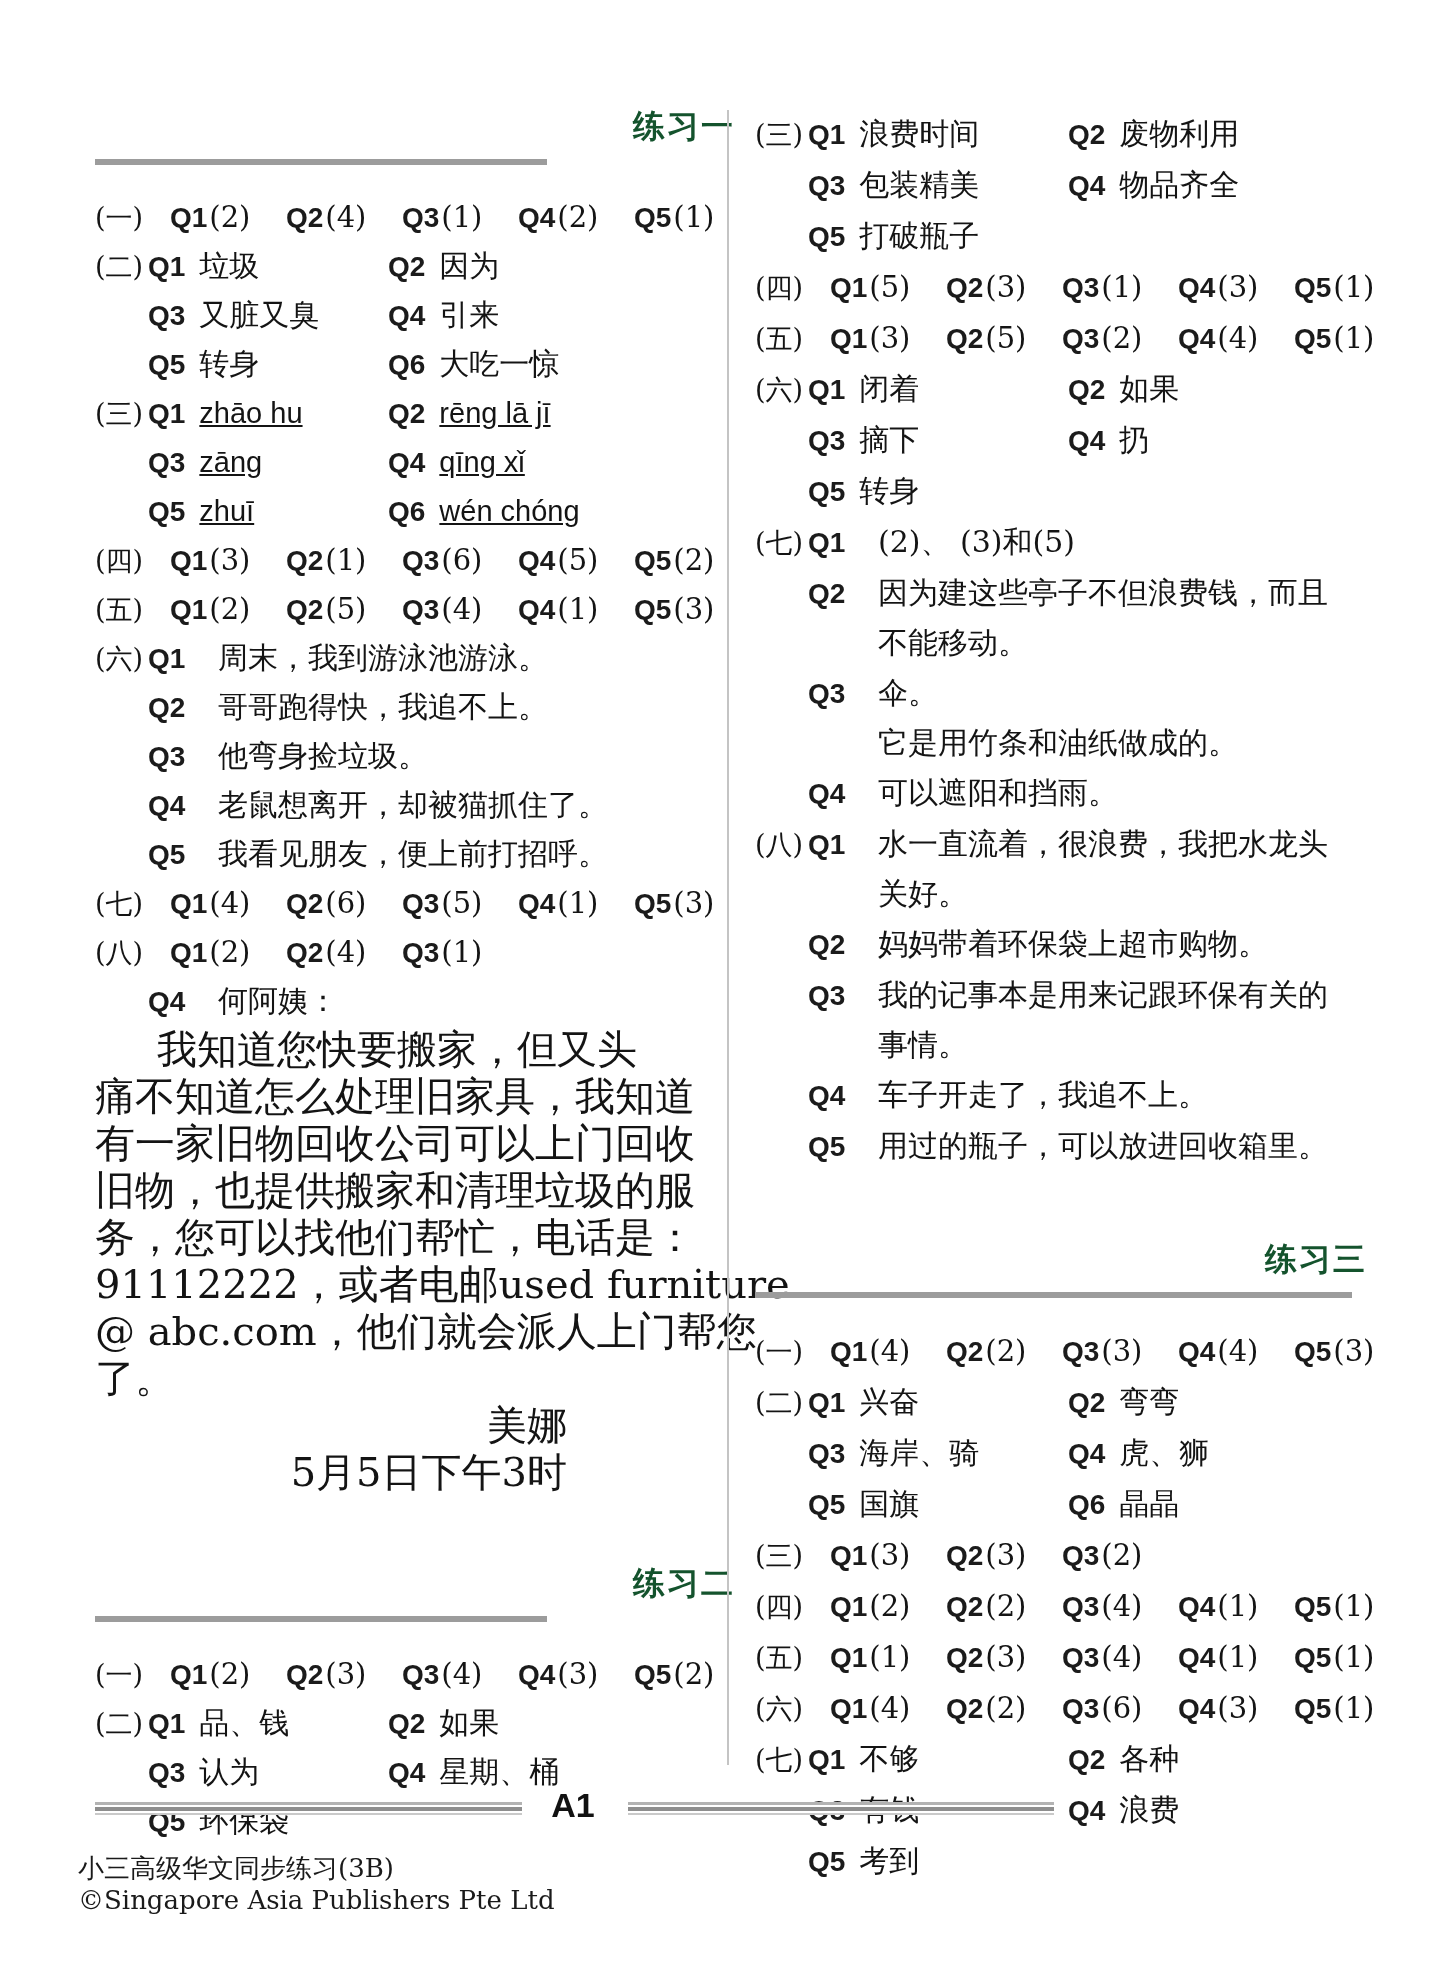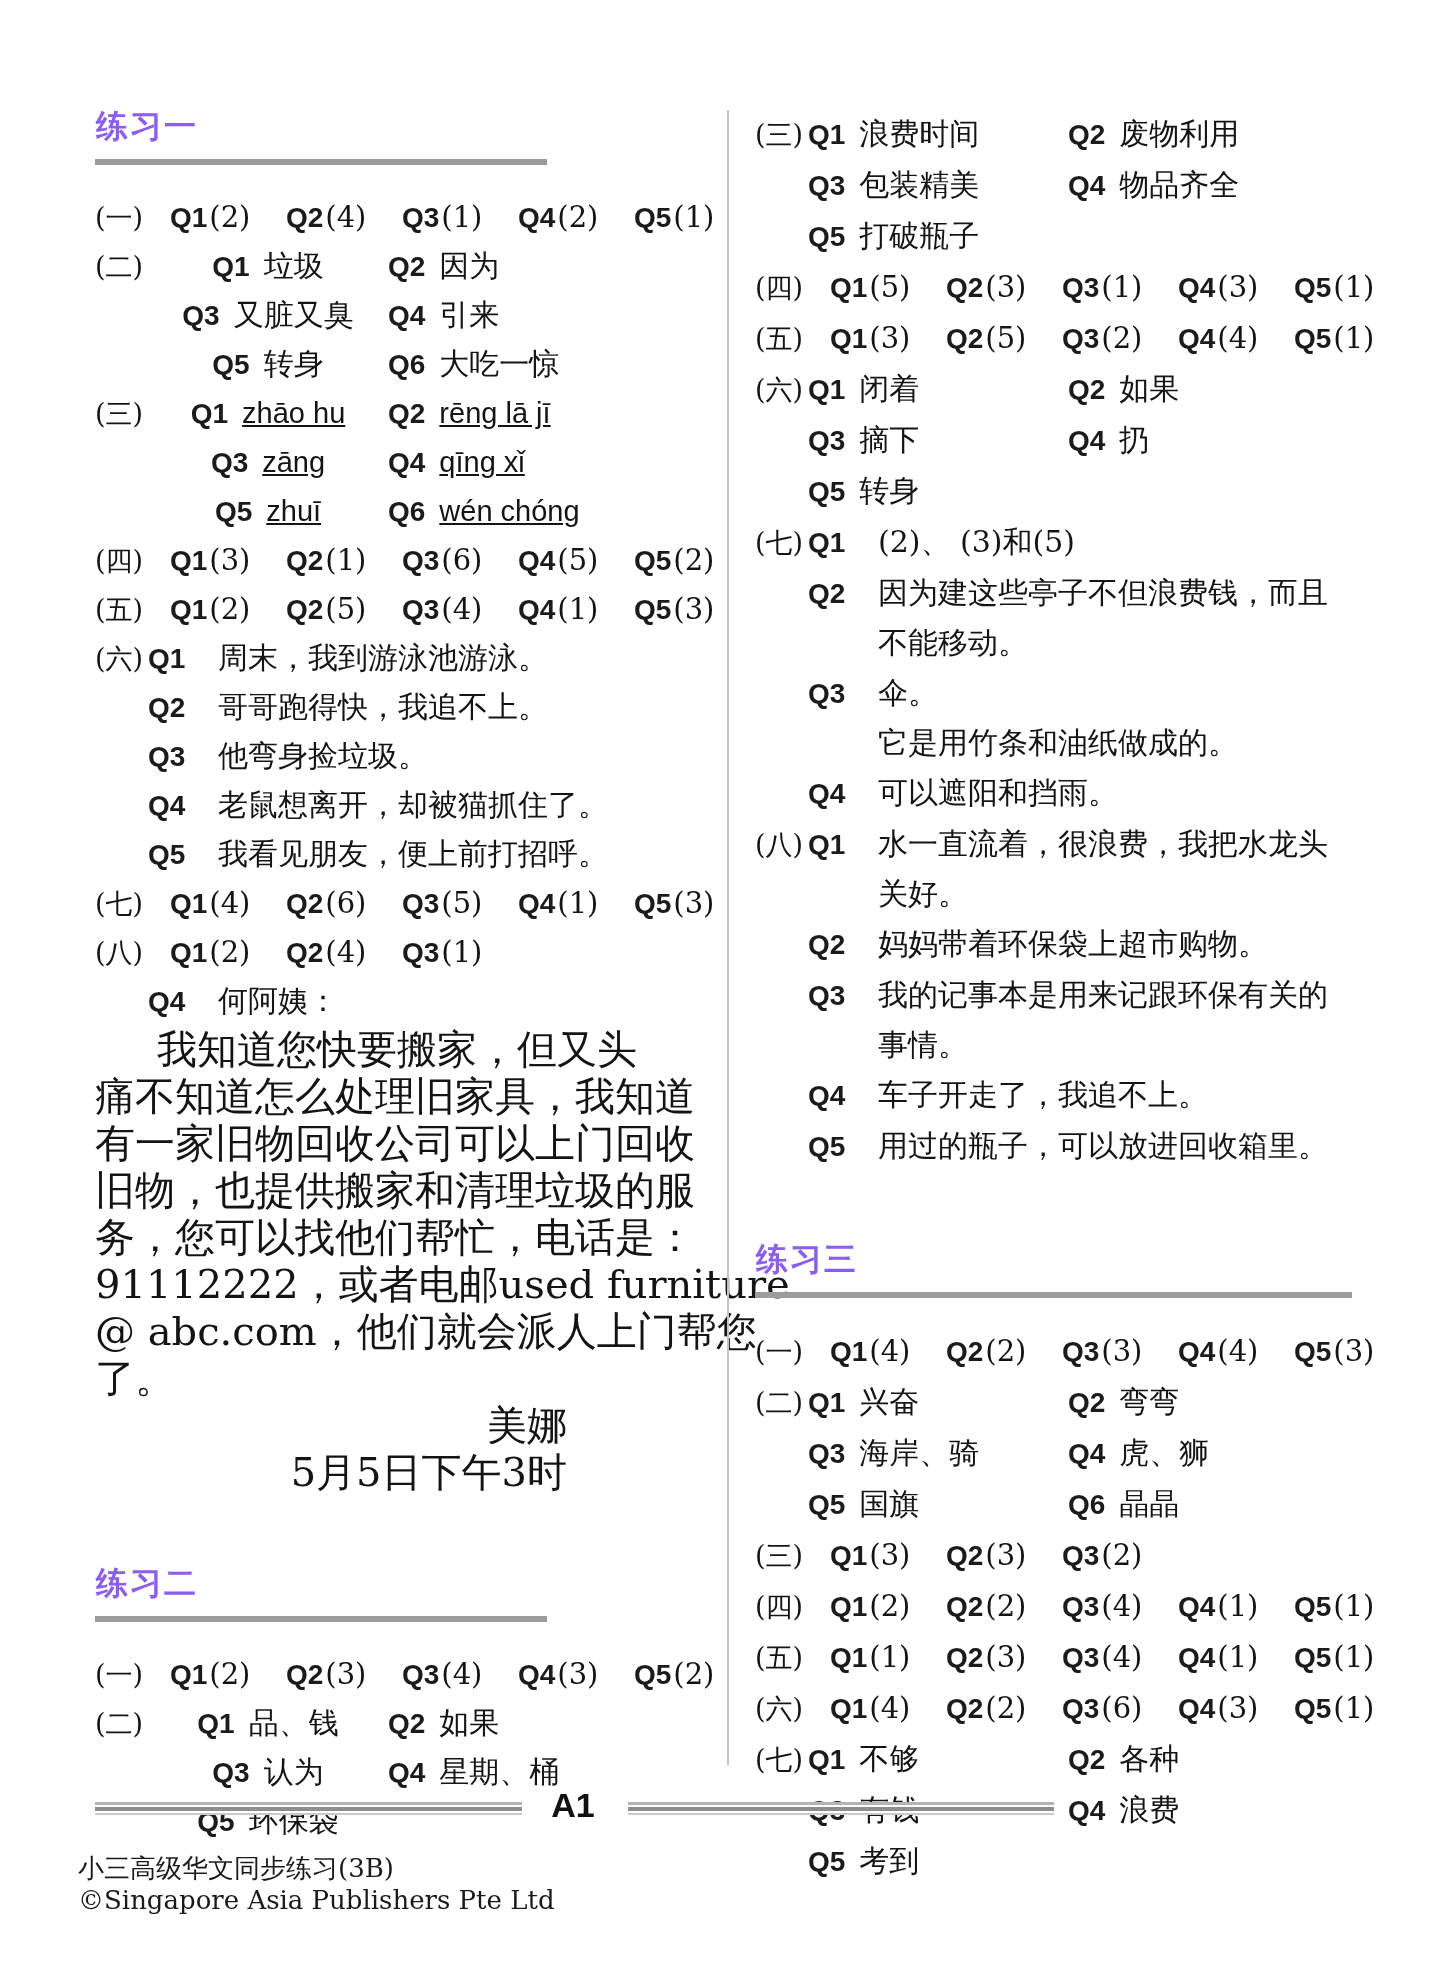--- a/index.html
+++ b/index.html
@@ -4,34 +4,34 @@
 <style>
   html,body{margin:0;padding:0;}
   body{
     width:1445px;height:1975px;position:relative;background:#ffffff;color:#141414;
     font-family:"DejaVu Serif",serif;overflow:hidden;
   }
   .col{position:absolute;top:105px;}
   #col-left{left:95px;width:640px;}
   #col-right{left:755px;width:612px;padding-top:4px;}
   .sec + .sec{margin-top:66px;}
-  .sec-title{font-family:"Liberation Sans",sans-serif;font-weight:bold;font-size:32px;color:#8b5cf6;margin:0 0 10px 1px;letter-spacing:2px;}
+  .sec-title{font-family:"Liberation Sans",sans-serif;font-weight:bold;font-size:32px;color:#14532d;margin:0 0 10px 1px;letter-spacing:2px;text-align:right;}
   .sec-rule{height:6px;background:#9c9c9c;margin:0 0 28px 0;}
   #col-left .sec-rule{width:452px;}
   #col-right .sec-rule{width:597px;}
   .row{display:flex;align-items:baseline;font-size:30px;line-height:48px;}
   #col-right .row{line-height:50px;}
   .lbl{flex:0 0 53px;font-size:27px;white-space:nowrap;}
   .q{font-family:"Liberation Sans",sans-serif;font-weight:bold;font-size:28px;color:#1b1b1b;}
   .ans-items{display:flex;margin-left:22px;}
   .ans-item{min-width:116px;white-space:nowrap;}
   .ans-item .v{margin-left:2px;font-size:29px;}
   .pair-line{display:flex;}
   .pair-item{display:inline-block;white-space:nowrap;}
-  #col-left .pair-item.i0{width:240px;text-align:center;}
+  #col-left .pair-item.i0{width:240px;}
   #col-right .pair-item.i0{width:260px;}
   .pair-item .v{margin-left:14px;margin-top:20px;}
   .pair-item .v.py{font-family:"Liberation Sans",sans-serif;font-size:29px;text-decoration:underline;}
   .qa-q{flex:0 0 70px;}
   .qa-txt{flex:1;}
   .qa-txt .tline{line-height:48px;}
   #col-right .qa-txt .tline{line-height:50px;}
   .letter{width:480px;font-size:40px;}
   .letter .lline{line-height:47px;white-space:nowrap;}
   .letter .lline.indent{text-indent:62px;}

